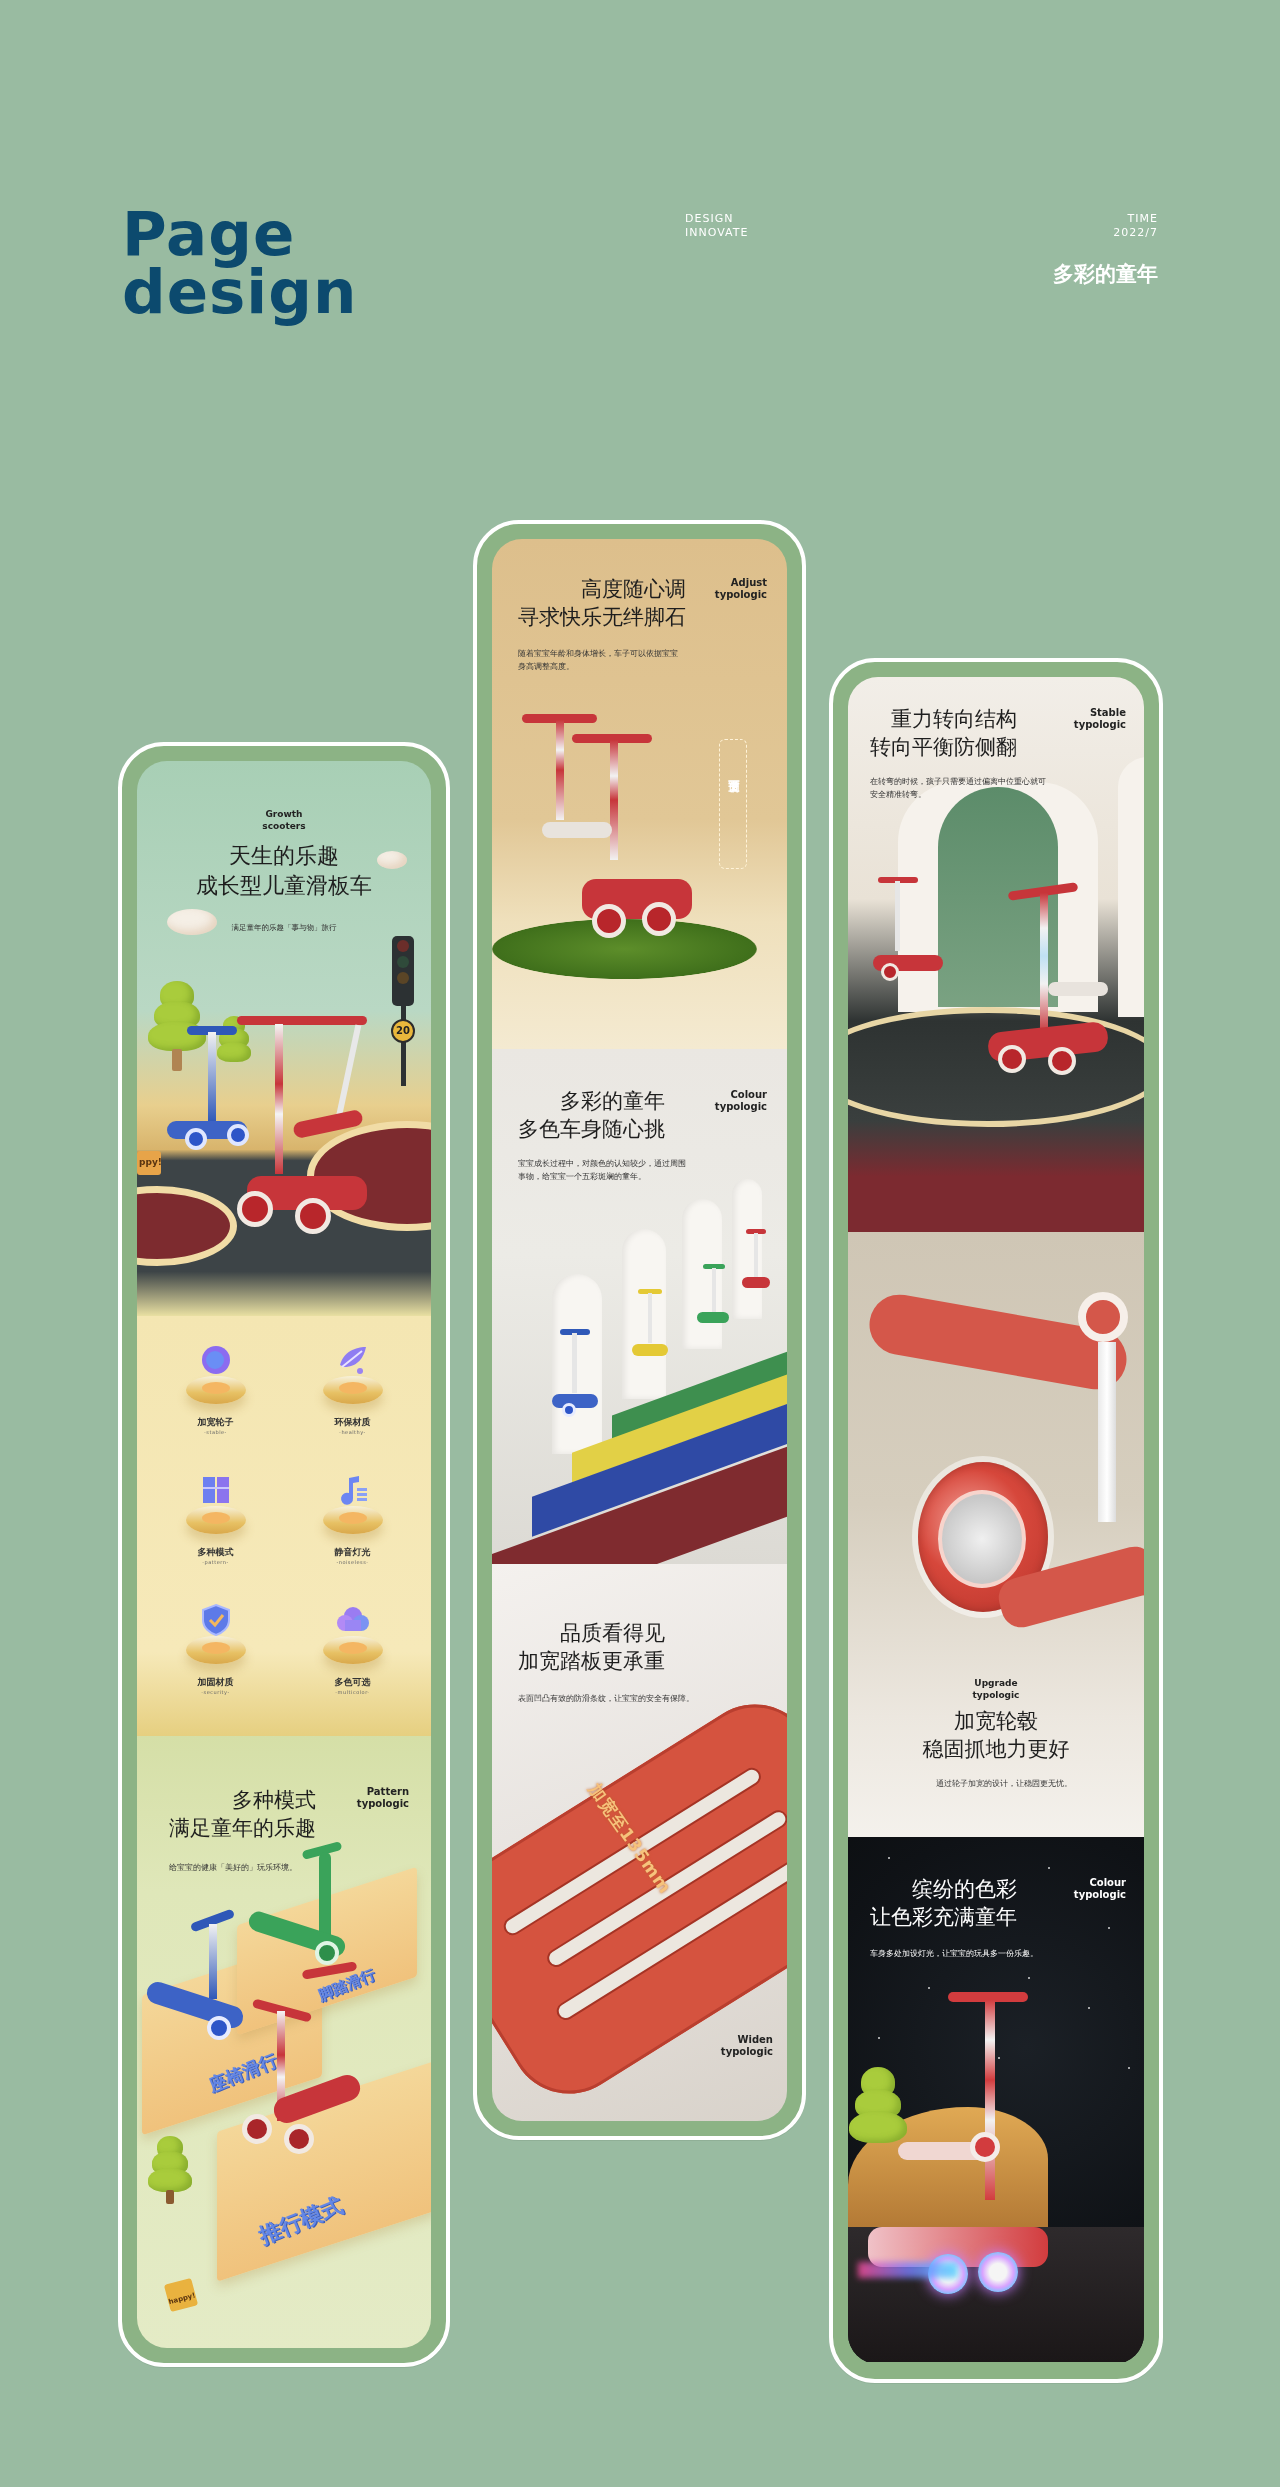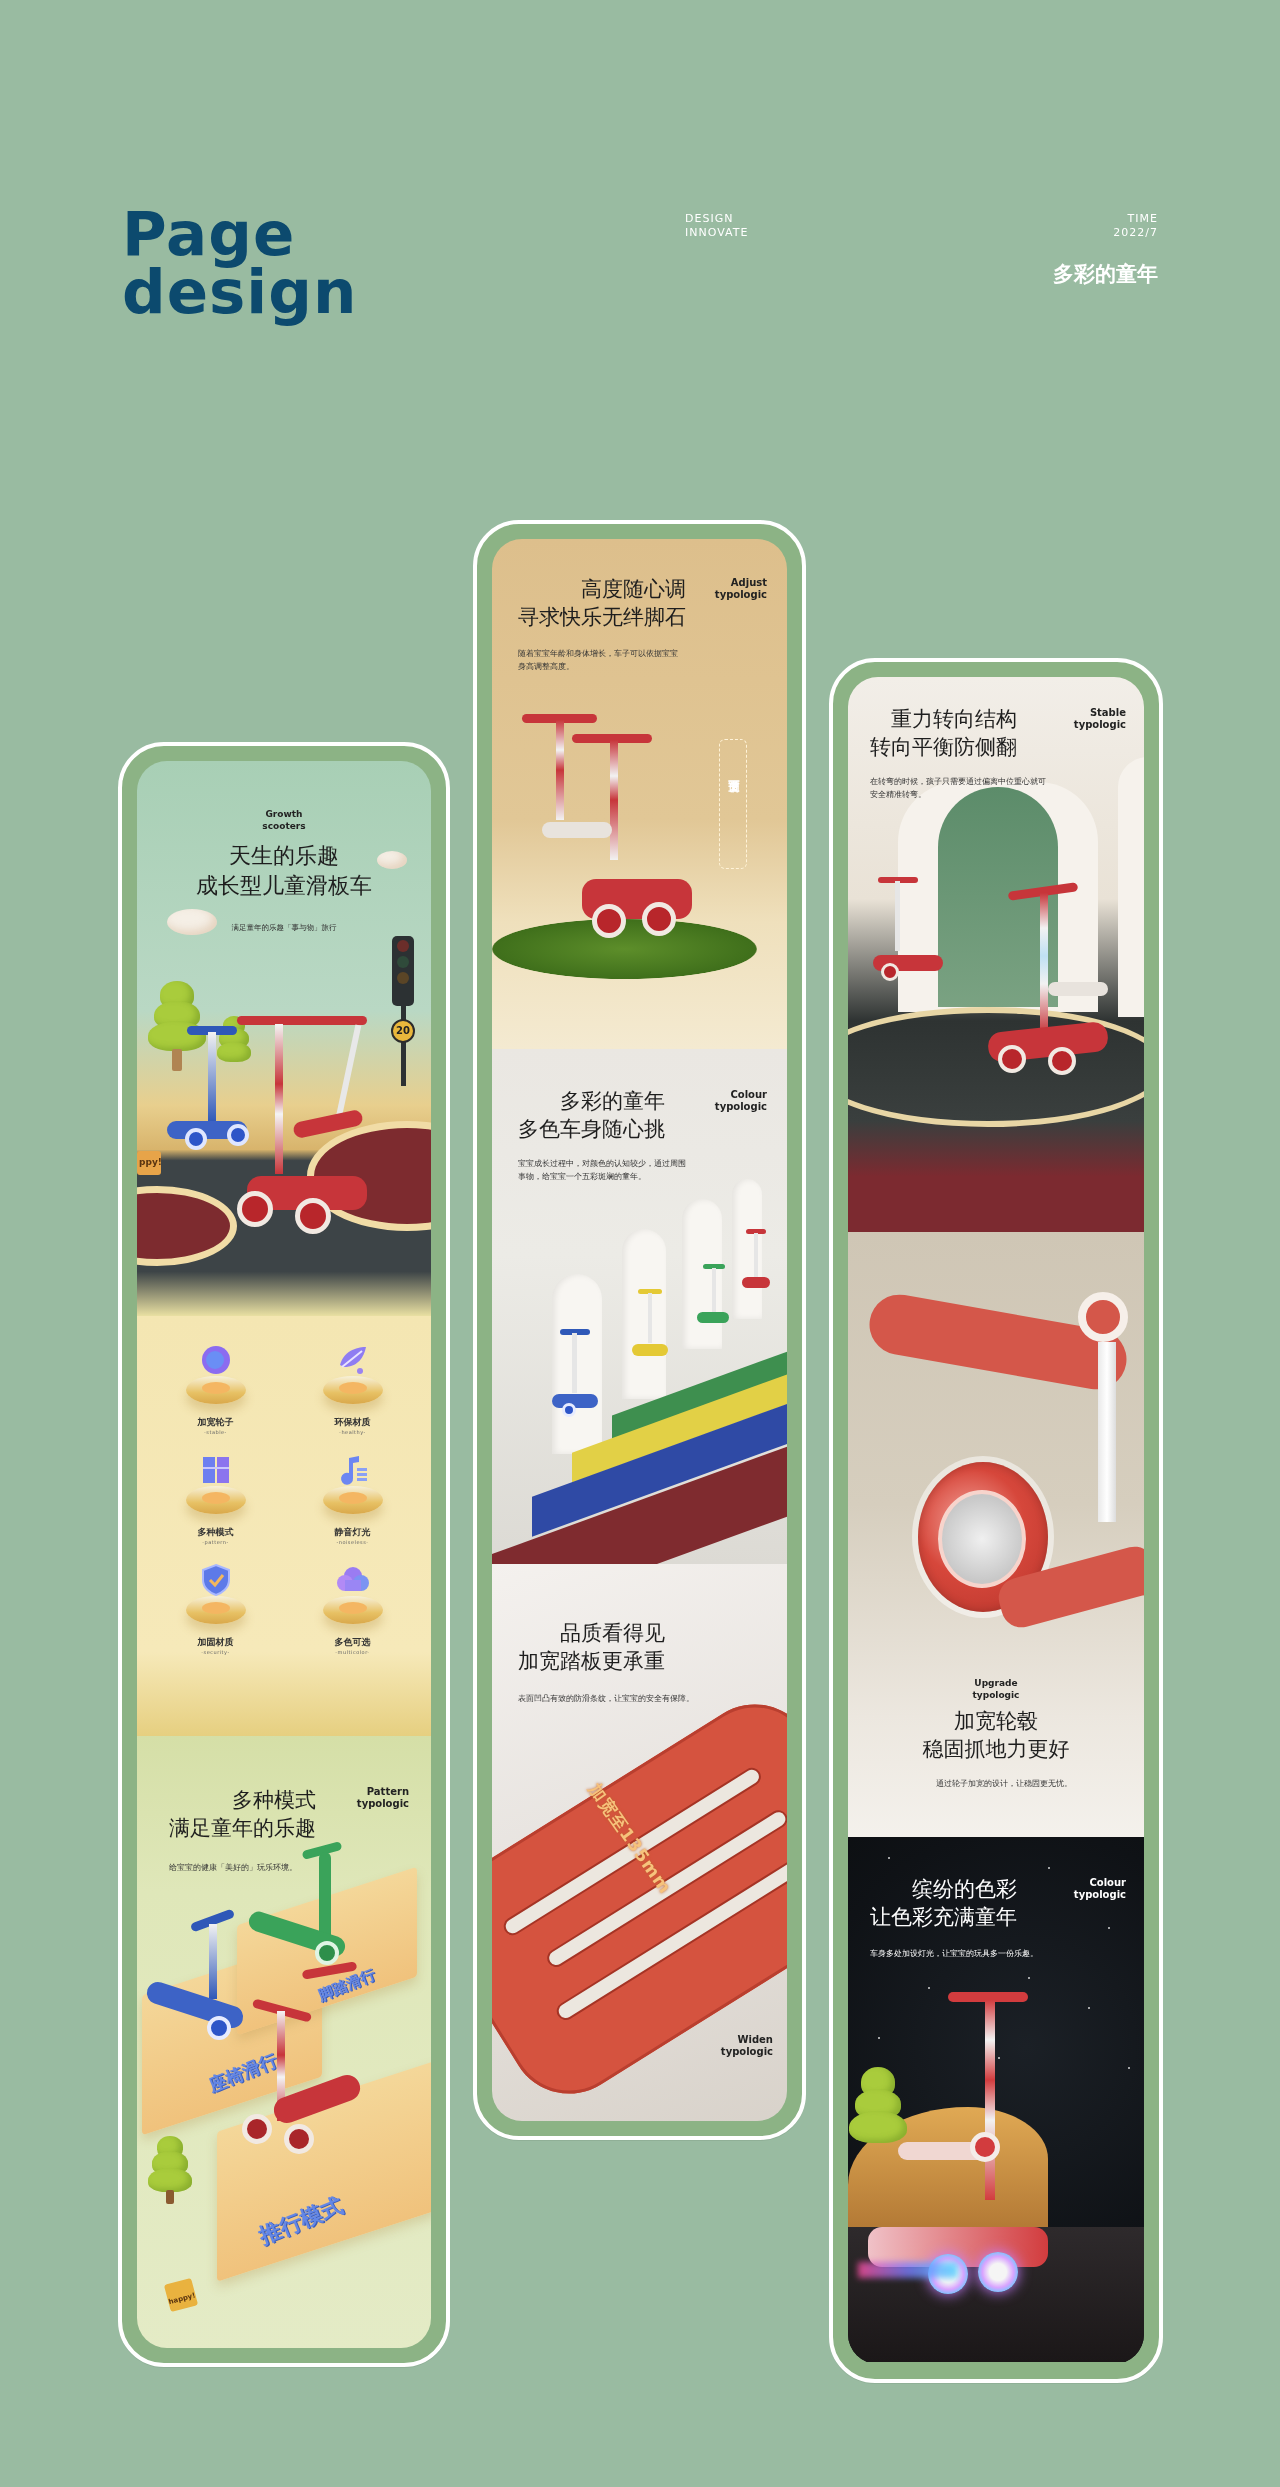--- a/index.html
+++ b/index.html
@@ -83,21 +83,21 @@
   .sc-bar { position: absolute; height: 9px; border-radius: 5px; }
   .sc-stem { position: absolute; width: 8px; }
   .sc-deck { position: absolute; border-radius: 14px; }
   .sc-wheel { position: absolute; border-radius: 50%; }
 
   .c1-icons {
     height: 420px;
     background: linear-gradient(180deg,#f4e6b2 0%, #f6e9b9 80%, #e6cf80 100%);
     position: relative;
   }
-  .icon-grid { position: absolute; left: 10px; right: 10px; top: 20px; display: grid; grid-template-columns: 1fr 1fr; }
+  .icon-grid { position: absolute; left: 10px; right: 10px; top: 20px; display: grid; grid-template-columns: 1fr 1fr; row-gap: 20px; }
   .icon-item { text-align: center; height: 110px; position: relative; }
   .pedestal { position: absolute; left: 50%; top: 40px; transform: translateX(-50%); width: 60px; height: 28px; border-radius: 50%; background: linear-gradient(180deg,#f7f1da 0%, #e7c164 60%, #d9a84b 100%); box-shadow: 0 8px 10px rgba(180,140,60,.3); }
   .pedestal::after { content:""; position:absolute; left:16px; top:6px; width:28px; height:12px; border-radius:50%; background:#f4b662; }
   .glyph { position: absolute; left: 50%; top: 6px; transform: translateX(-50%); width: 36px; height: 36px; display:flex; align-items:center; justify-content:center; }
   .icon-label { position: absolute; left: 0; right: 0; top: 80px; font-size: 9px; color: #333; font-weight: bold; }
   .icon-sub { position: absolute; left: 0; right: 0; top: 93px; font-size: 5px; color: #666; letter-spacing: .5px; }
 
   .c1-pattern {
     height: 620px;
     background: linear-gradient(180deg,#d5dfa7 0%, #dfe7b9 25%, #e4ebc6 100%);

